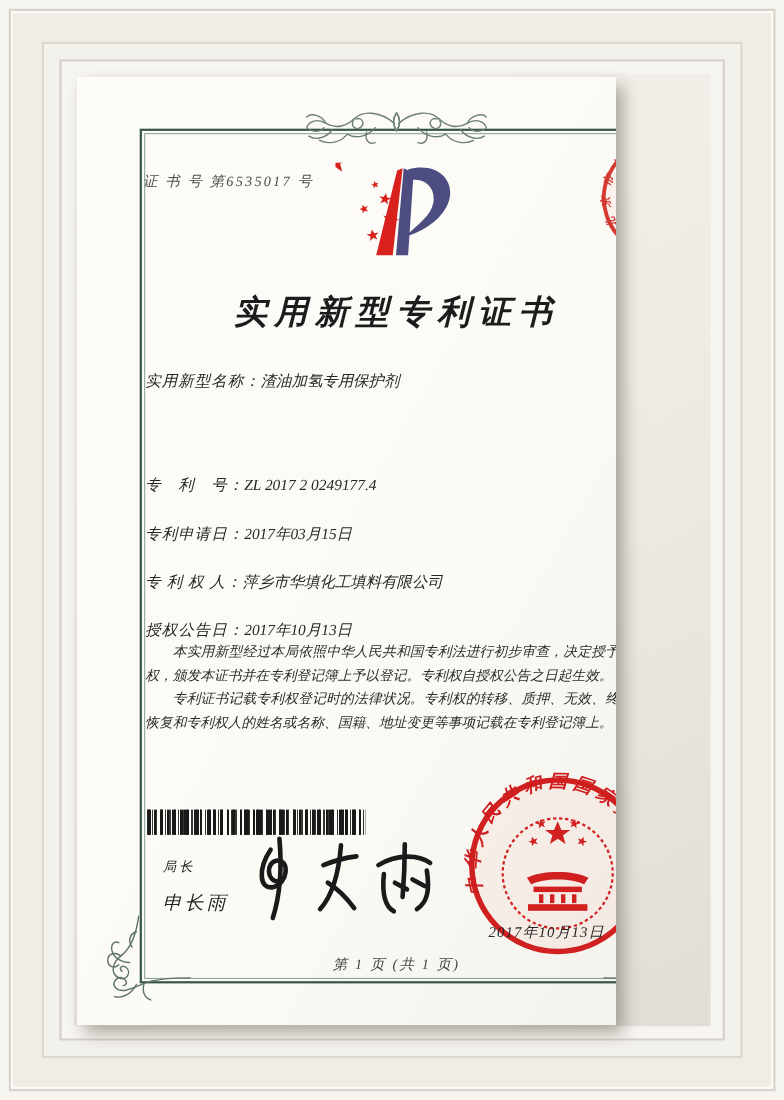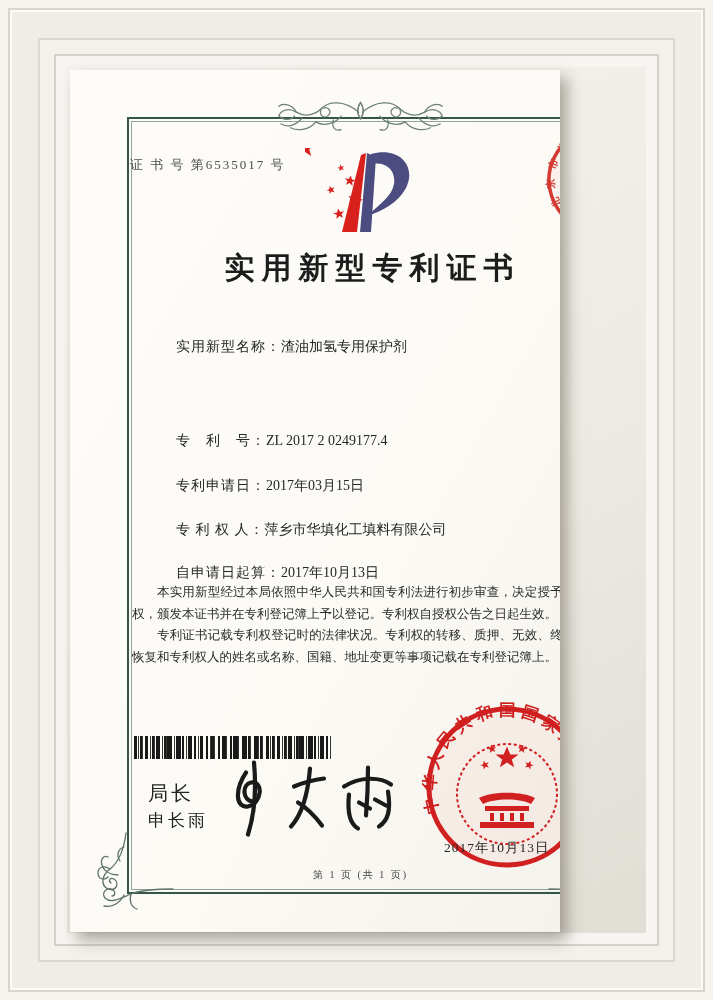--- a/index.html
+++ b/index.html
@@ -11,42 +11,42 @@
       inset 0 0 0 8px #f6f4ef,
       inset 0 0 0 10px #d9d5cd,
       inset 0 0 0 12px #fbfaf6,
       inset 0 0 0 38px #f0ede7,
       inset 0 0 0 40px #dcd8d0,
       inset 0 0 0 54px #f3f1ec,
       inset 0 0 0 56px #d5d1c9,
       inset 0 0 0 67px #f7f5f1,
       inset 4px 5px 14px rgba(60,55,45,.14);}
   .paper{position:absolute;left:70px;top:70px;width:490px;height:862px;background:linear-gradient(120deg,#fdfcf9 0%,#fbfaf5 60%,#f4f2ec 100%);
-    box-shadow:7px 8px 14px rgba(95,90,78,.5);overflow:hidden;z-index:2;}
+    box-shadow:7px 8px 14px rgba(95,90,78,.5);overflow:hidden;z-index:2;font-style:italic;}
   .cert-border{position:absolute;left:57px;top:47px;width:465px;height:773px;border:2px solid #35544a;}
   .cert-border-inner{position:absolute;inset:2px;border:1px solid #8fa79b;}
   .cert-no{position:absolute;left:60px;top:86px;font-size:13px;color:#4d4d4d;letter-spacing:2px;}
   .logo{position:absolute;left:235px;top:78px;width:120px;height:102px;}
-  .title{position:absolute;left:57px;top:178px;width:467px;text-align:center;font-size:30px;font-weight:bold;color:#1c1c1c;letter-spacing:7px;padding-left:12px;}
-  .field-row{position:absolute;left:62px;font-size:14px;color:#262626;white-space:nowrap;margin-left:44px;}
+  .title{position:absolute;left:57px;top:194px;width:467px;text-align:center;font-size:30px;font-weight:bold;color:#1c1c1c;letter-spacing:7px;}
+  .field-row{position:absolute;left:62px;font-size:14px;color:#262626;white-space:nowrap;}
   .field-row .lab{letter-spacing:1px;}
   .r0{top:268px;}.r1{top:322px;}.r2{top:362px;}.r3{top:407px;}.r4{top:451px;}.r5{top:494px;}
   .paras{position:absolute;left:62px;top:512px;width:456px;font-size:12.5px;line-height:21.5px;color:#2b2b2b;text-align:justify;}
   .paras p{margin:0;text-indent:2em;}
   .barcode{position:absolute;left:64px;top:666px;width:198px;height:23px;
     background:
       repeating-linear-gradient(90deg,#191919 0 2px,transparent 2px 6px),
       repeating-linear-gradient(90deg,#191919 0 3px,transparent 3px 11px),
       repeating-linear-gradient(90deg,rgba(20,20,20,.85) 0 1px,transparent 1px 4px);}
-  .issuer-role{position:absolute;left:78px;top:710px;font-size:20px;color:#222;letter-spacing:3px;}
+  .issuer-role{position:absolute;left:78px;top:710px;font-size:12px;color:#222;letter-spacing:3px;}
   .issuer-name{position:absolute;left:78px;top:739px;font-size:17px;color:#222;letter-spacing:3px;}
   .signature{position:absolute;left:148px;top:686px;width:190px;height:86px;}
   .seal{position:absolute;left:352px;top:632px;width:170px;height:170px;z-index:4;}
   .issue-date{position:absolute;left:374px;top:769px;font-size:13.5px;color:#262626;letter-spacing:1px;z-index:5;}
-  .page-footer{position:absolute;left:57px;top:798px;width:467px;text-align:center;font-size:10px;color:#444;letter-spacing:2px;}
+  .page-footer{position:absolute;left:57px;top:798px;width:467px;text-align:center;font-size:13px;color:#444;letter-spacing:2px;}
   .tax-stamp{position:absolute;left:470px;top:50px;width:120px;height:120px;z-index:4;}
   .ornament-top{position:absolute;left:203px;top:24px;width:175px;height:46px;z-index:3;}
   .flourish{position:absolute;top:761px;width:82px;height:82px;z-index:3;}
   .fl-bl{left:23px;}
   .fl-br{left:477px;transform:scaleX(-1);}
 </style>
 </head>
 <body>
 
 <div class="photo">
@@ -112,21 +112,21 @@
       <use href="#lstar" transform="translate(50,52) scale(0.75) rotate(15)" fill="#d8201c"></use>
       <use href="#lstar" transform="translate(34,66) scale(0.55) rotate(-10)" fill="#d8201c"></use>
     </svg>
 
     <div class="title">实用新型专利证书</div>
 
     <div class="field-row r0"><span class="lab">实用新型名称：</span><span class="val">渣油加氢专用保护剂</span></div>
     <div class="field-row r2"><span class="lab">专　利　号：</span><span class="val">ZL 2017 2 0249177.4</span></div>
     <div class="field-row r3"><span class="lab">专利申请日：</span><span class="val">2017年03月15日</span></div>
     <div class="field-row r4"><span class="lab">专 利 权 人：</span><span class="val">萍乡市华填化工填料有限公司</span></div>
-    <div class="field-row r5"><span class="lab">自申请日起算：</span><span class="val">2017年10月13日</span></div>
+    <div class="field-row r5"><span class="lab">授权公告日：</span><span class="val">2017年10月13日</span></div>
 
     <div class="paras">
       <p>本实用新型经过本局依照中华人民共和国专利法进行初步审查，决定授予专利权，颁发本证书并在专利登记簿上予以登记。专利权自授权公告之日起生效。</p>
       <p>专利证书记载专利权登记时的法律状况。专利权的转移、质押、无效、终止，恢复和专利权人的姓名或名称、国籍、地址变更等事项记载在专利登记簿上。</p>
     </div>
 
     <div class="barcode"></div>
 
     <div class="issuer-role">局长</div>
     <div class="issuer-name">申长雨</div>

